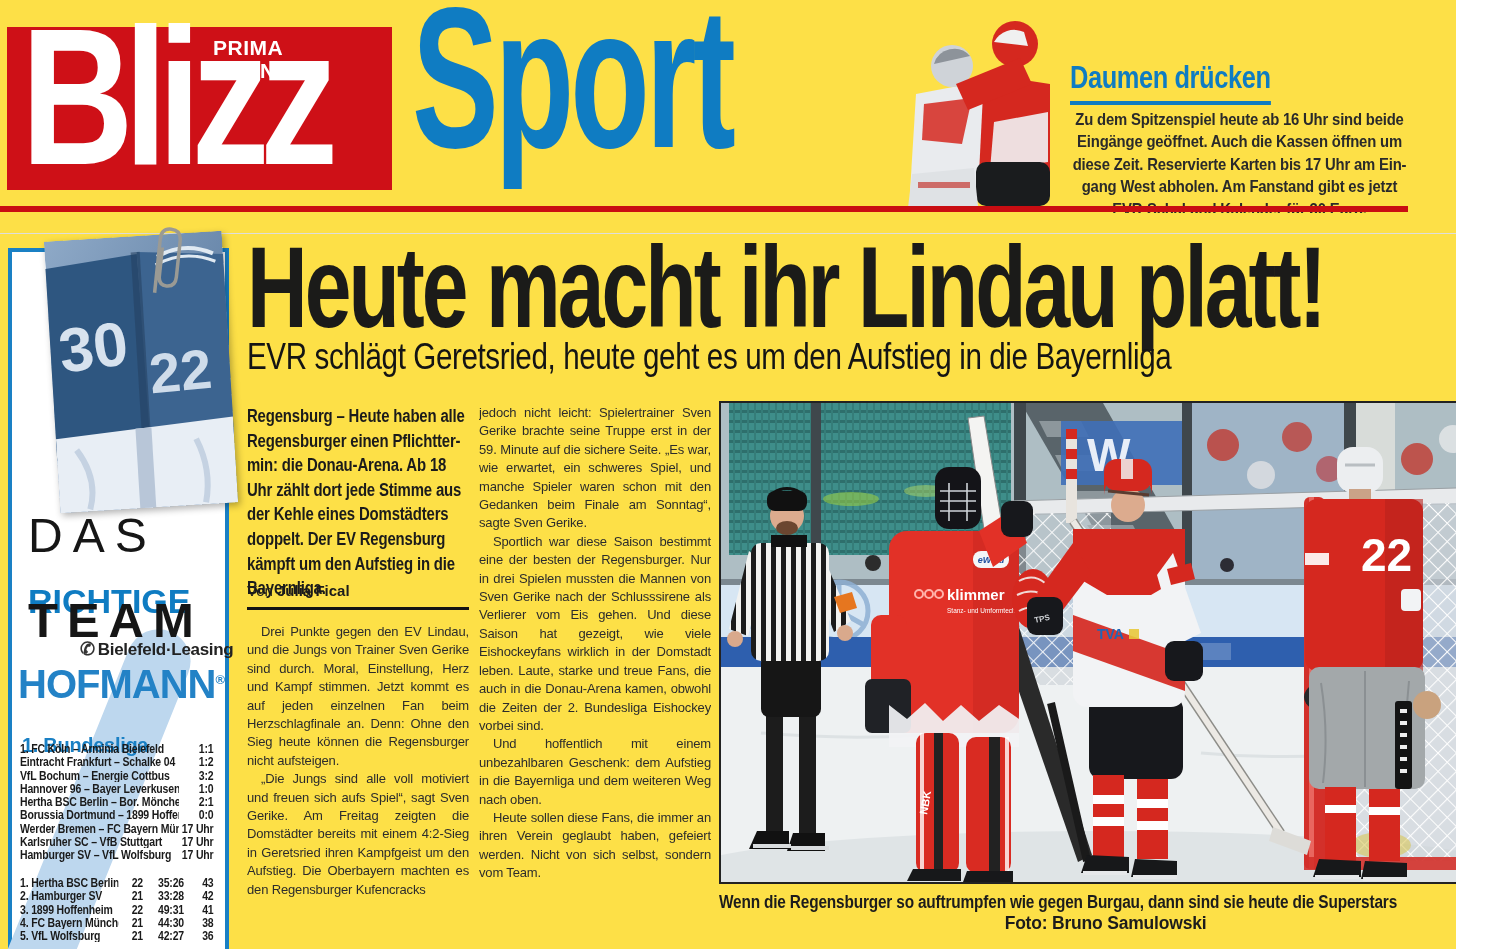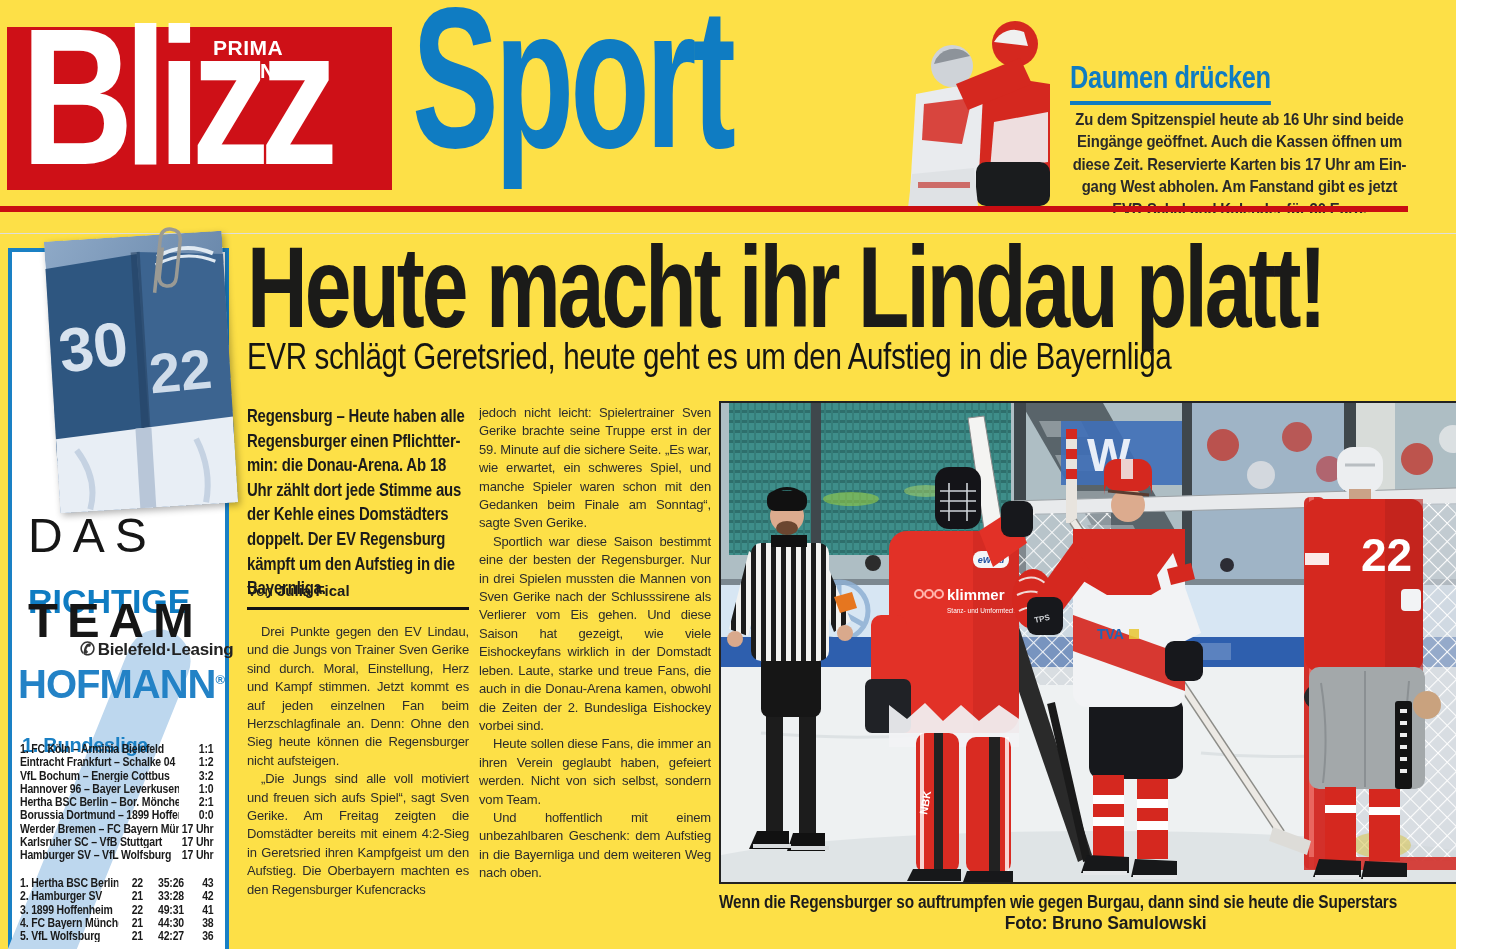--- a/index.html
+++ b/index.html
@@ -257,22 +257,22 @@
   <div class="byline"><span>Von </span><b>Julia Fical</b></div>
   <div class="byrule"></div>
 
   <div class="col col1">
     <p class="ind">Drei Punkte gegen den EV Lindau, und die Jungs von Trainer Sven Gerike sind durch. Moral, Einstellung, Herz und Kampf stimmen. Jetzt kommt es auf jeden einzelnen Fan beim Herzschlagfinale an. Denn: Ohne den Sieg heute können die Regensburger nicht aufsteigen.</p>
     <p class="ind">„Die Jungs sind alle voll motiviert und freuen sich aufs Spiel“, sagt Sven Gerike. Am Freitag zeigten die Domstädter bereits mit einem 4:2-Sieg in Geretsried ihren Kampfgeist um den Aufstieg. Die Oberbayern machten es den Regensburger Kufencracks</p>
   </div>
   <div class="col col2">
     <p>jedoch nicht leicht: Spielertrainer Sven Gerike brachte seine Truppe erst in der 59. Minute auf die sichere Seite. „Es war, wie erwartet, ein schweres Spiel, und manche Spieler waren schon mit den Gedanken beim Finale am Sonntag“, sagte Sven Gerike.</p>
     <p class="ind">Sportlich war diese Saison bestimmt eine der besten der Regensburger. Nur in drei Spielen mussten die Mannen von Sven Gerike nach der Schlusssirene als Verlierer vom Eis gehen. Und diese Saison hat gezeigt, wie viele Eishockeyfans wirklich in der Domstadt leben. Laute, starke und treue Fans, die auch in die Donau-Arena kamen, obwohl die Zeiten der 2. Bundesliga Eishockey vorbei sind.</p>
+    <p class="ind">Und hoffentlich mit einem unbezahlbaren Geschenk: dem Aufstieg in die Bayernliga und dem weiteren Weg nach oben.</p>
     <p class="ind">Heute sollen diese Fans, die immer an ihren Verein geglaubt haben, gefeiert werden. Nicht von sich selbst, sondern vom Team.</p>
-    <p class="ind">Und hoffentlich mit einem unbezahlbaren Geschenk: dem Aufstieg in die Bayernliga und dem weiteren Weg nach oben.</p>
   </div>
 
   <div class="photo">
     <svg width="769" height="479" viewBox="0 0 769 479">
       <defs>
         <pattern id="seat" width="7" height="10" patternUnits="userSpaceOnUse">
           <rect width="7" height="10" fill="#3e8e8a"></rect>
             <rect y="7" width="7" height="3" fill="#2e6f6c"></rect>
           <rect x="5" width="2" height="10" fill="#357d79"></rect>
         </pattern>

